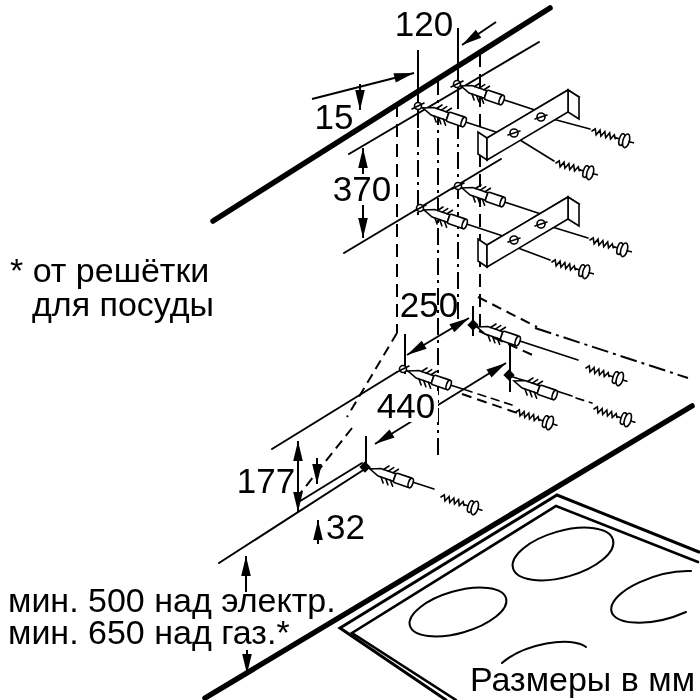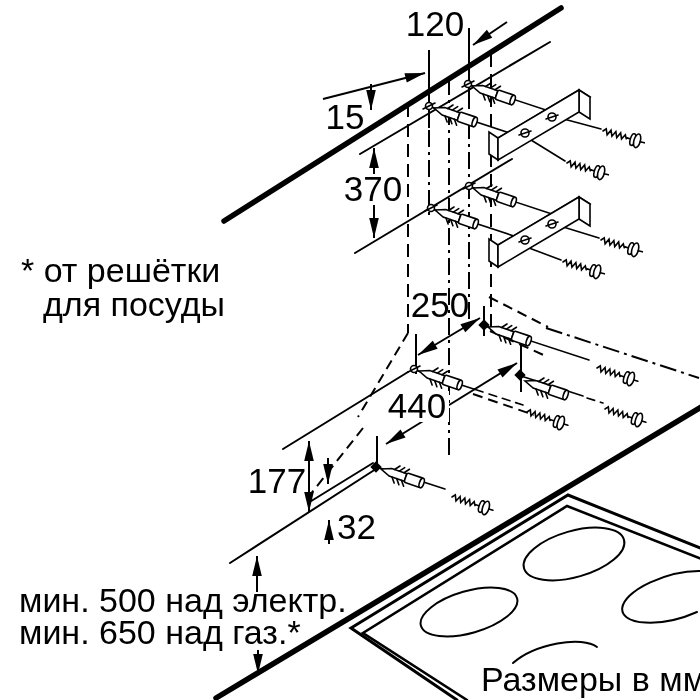--- a/index.html
+++ b/index.html
@@ -1,16 +1,16 @@
 <!DOCTYPE html>
 <html><head>
 <meta charset="utf-8">
 <style>
   html,body{margin:0;padding:0;background:#ffffff;width:700px;height:700px;overflow:hidden;}
-  .stage{position:relative;width:604px;height:700px;background:#fff;padding-left:11px;}
+  .stage{position:relative;width:604px;height:700px;background:#fff;}
   svg{display:block;}
   .thin{stroke:#000;stroke-width:2;fill:none;stroke-linecap:round;}
   .hair{stroke:#000;stroke-width:1.6;fill:none;stroke-linecap:round;}
   .thick{stroke:#000;stroke-width:5.5;fill:none;stroke-linecap:round;}
   .med{stroke:#000;stroke-width:3;fill:none;stroke-linecap:round;}
   .med2{stroke:#000;stroke-width:2.6;fill:none;stroke-linecap:round;}
   .dash{stroke:#000;stroke-width:2;fill:none;stroke-dasharray:13 7;}
   .cdash{stroke:#000;stroke-width:2;fill:none;stroke-dasharray:10 6;}
   .dashdot{stroke:#000;stroke-width:2;fill:none;stroke-dasharray:17 5 3 5;}
   .dim{stroke:#000;stroke-width:2;fill:none;}

